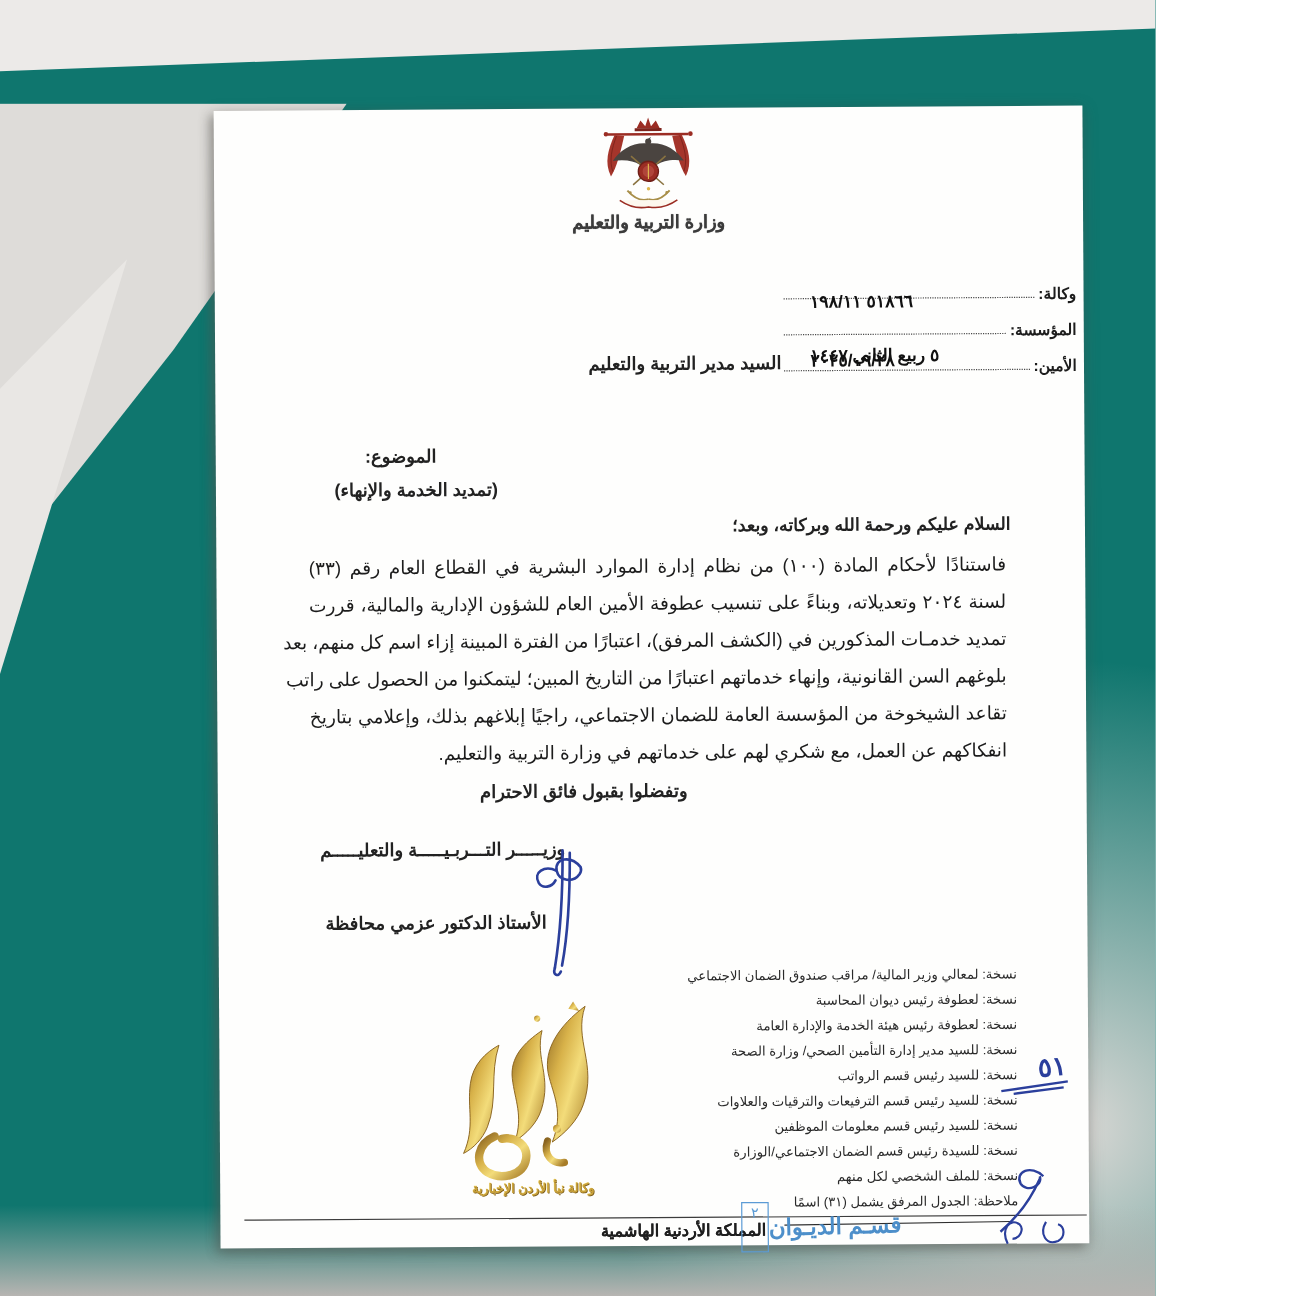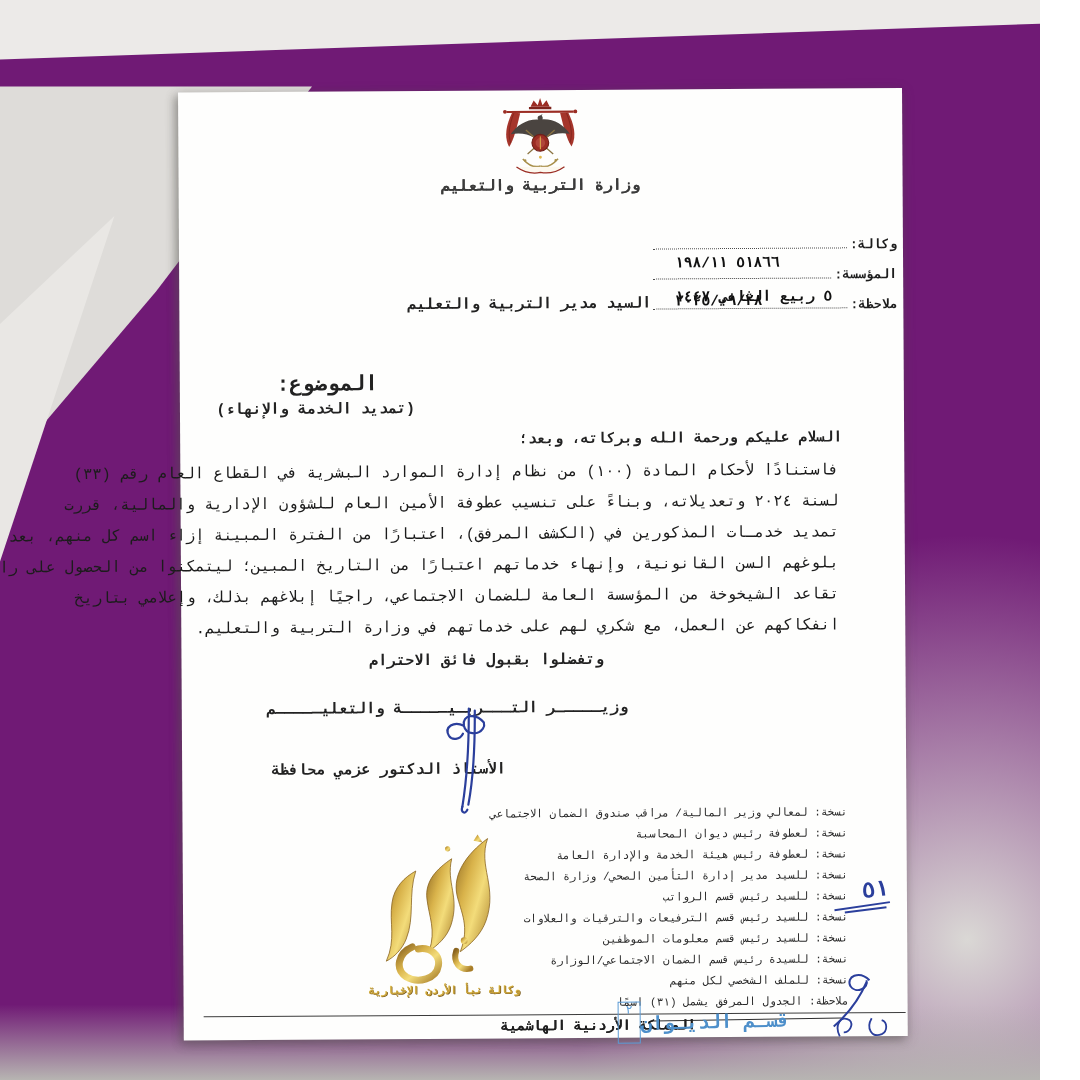--- a/index.html
+++ b/index.html
@@ -1,18 +1,18 @@
 <!DOCTYPE html>
 <html lang="ar"><head>
 <meta charset="utf-8">
 <style>
   html,body{margin:0;padding:0;}
   .stage{
-    position:relative;width:1040px;height:1080px;overflow:hidden;
-    background:#701a75;font-family:Liberation Mono, monospace;
+    position:relative;width:963px;height:1080px;overflow:hidden;
+    background:#0f766e;font-family:Liberation Sans, sans-serif;
   }
   .bg{position:absolute;inset:0;pointer-events:none;}
   .bg-topband{background:#eceae8;clip-path:polygon(0 0,100% 0,100% 2.2%,0 5.5%);}
   .bg-wedge{background:#dedcd9;clip-path:polygon(0 8%,30% 8%,15% 27%,0 44%);}
   .bg-streak{background:#e9e7e4;clip-path:polygon(0 30%,11% 20%,0 52%);}
   .bg-corner{background:radial-gradient(circle at 93% 87%, #dad8d5 0%, rgba(218,216,213,0) 30%);}
   .bg-bottom{background:linear-gradient(to top,#b7b5b2 0%,rgba(183,181,178,0) 7%);}
 
   .page{
     position:absolute;left:178px;top:88px;width:724px;height:948px;
@@ -31,26 +31,26 @@
   }
 
   .meta{position:absolute;top:134px;right:6px;width:250px;font-size:13px;}
   .meta-row{position:relative;display:flex;flex-direction:row;align-items:flex-end;height:30px;}
   .meta-label{font-weight:bold;white-space:nowrap;color:#1d1d1d;}
   .meta-dots{flex:1;border-bottom:1.6px dotted #4a4a4a;margin:0 3px 4px 6px;}
   .meta-value{
     position:absolute;left:28px;font-weight:bold;font-size:14.5px;color:#111;
     white-space:nowrap;
   }
-  .mv1{top:31px;}
+  .mv1{top:20px;}
   .mv2{top:7px;margin-top:28px;}
   .mv3{top:9px;}
 
   .addressee{top:204px;right:252px;font-size:15px;}
-  .subject-label{top:280px;right:526px;font-size:21px;}
+  .subject-label{top:280px;right:540px;font-size:15px;}
   .subject-value{top:308px;right:489px;font-size:15px;}
   .salutation{top:340px;right:62px;font-size:14.5px;}
 
   .body-block{position:absolute;top:367px;right:66px;left:77px;font-size:15.5px;color:#1c1c1c;}
   .body-line{height:31px;line-height:31px;text-align:justify;text-align-last:justify;white-space:nowrap;}
   .body-line.last{text-align-last:right;}
 
   .closing{top:560px;left:155px;width:300px;text-align:center;font-size:15px;}
   .minister-title{top:608px;left:85px;font-size:15px;}
   .minister-name{top:669px;left:89px;font-size:15px;}
@@ -132,21 +132,21 @@
         <span class="meta-label">وكالة:</span>
         <span class="meta-dots"></span>
         <span class="meta-value mv1" dir="ltr">٥١٨٦٦ ١٩٨/١١</span>
       </div>
       <div class="meta-row">
         <span class="meta-label">المؤسسة:</span>
         <span class="meta-dots"></span>
         <span class="meta-value mv2">٥ ربيع الثاني ١٤٤٧</span>
       </div>
       <div class="meta-row">
-        <span class="meta-label">ملاحظة:</span>
+        <span class="meta-label">الأمين:</span>
         <span class="meta-dots"></span>
         <span class="meta-value mv3" dir="ltr">٢٠٢٥/٠٩/٢٨</span>
       </div>
     </div>
 
     <div class="abs b addressee">السيد مدير التربية والتعليم</div>
     <div class="abs b subject-label">الموضوع:</div>
     <div class="abs b subject-value">(تمديد الخدمة والإنهاء)</div>
     <div class="abs b salutation">السلام عليكم ورحمة الله وبركاته، وبعد؛</div>
 

